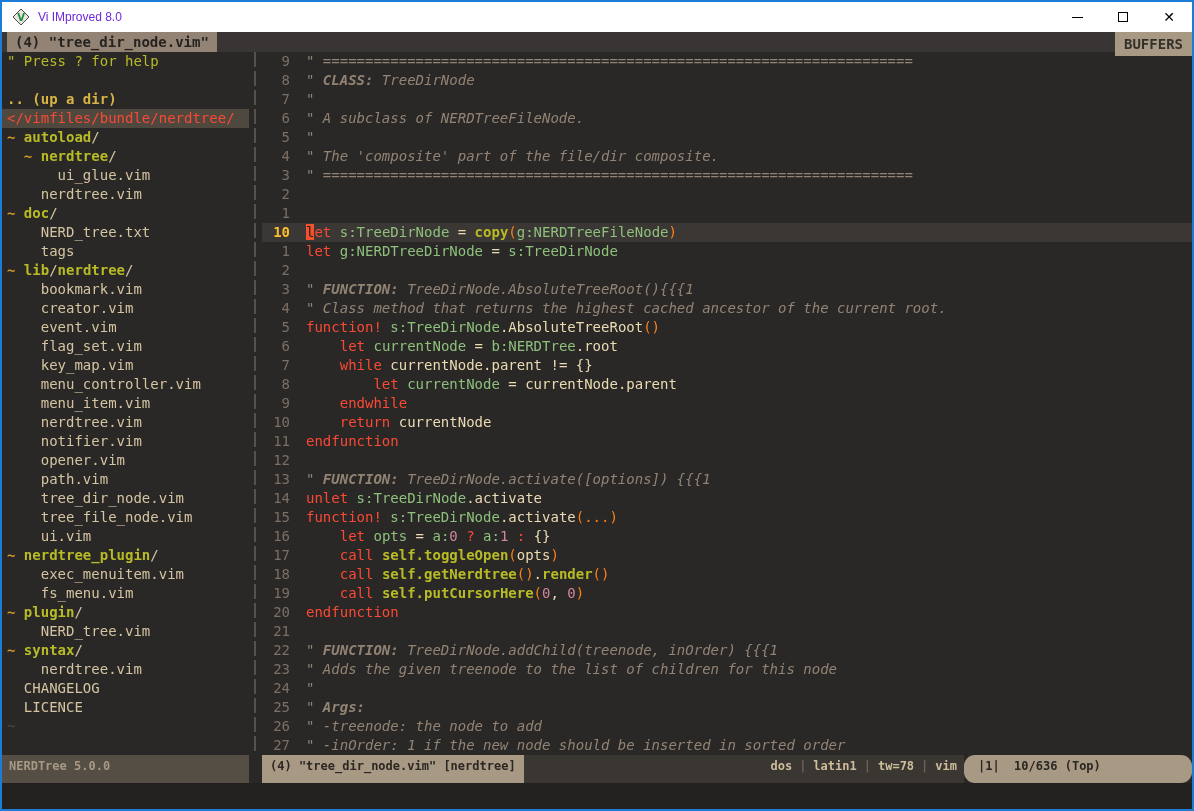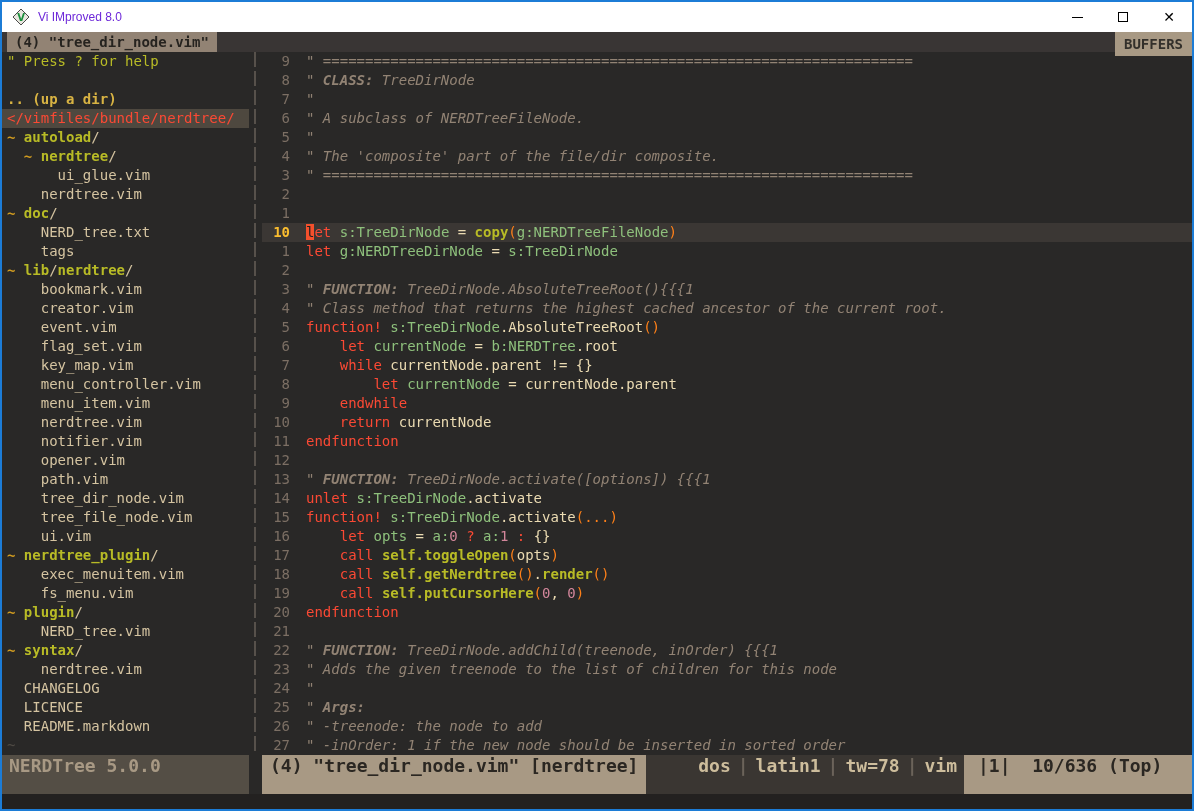--- a/index.html
+++ b/index.html
@@ -59,29 +59,29 @@
   .s-cursor{background:var(--cursor);color:#1d2021;}
   .s-help{color:var(--green);}
   .s-updir{color:var(--yellow);font-weight:bold;}
   .s-root{color:var(--red);}
   .s-tilde{color:var(--dyellow);font-weight:bold;}
   .s-dir{color:var(--green);font-weight:bold;}
   .s-slash{color:var(--fg2);}
   .s-file{color:var(--fg2);}
   .s-filler{color:#4e4a44;}
   
-  .statusbar{height:39px;flex:none;display:flex;font-size:18px;font-weight:bold;background:var(--bg);}
+  .statusbar{height:28px;flex:none;display:flex;font-size:12px;font-weight:bold;background:var(--bg);}
   .sb-left{width:247px;flex:none;background:var(--sl-dark);color:var(--sl-fg);
     padding-left:7px;line-height:22px;white-space:pre;}
   .sb-gap{width:13px;flex:none;background:var(--bg);}
   .sb-center{background:var(--tan);color:#2b2722;padding:0 8px;line-height:22px;white-space:pre;}
   .sb-mid{flex:1;background:var(--sl-mid);display:flex;justify-content:flex-end;line-height:22px;}
   .sb-item{color:#cdbd9c;padding:0 7px;}
   .sb-pipe{color:#6b635a;}
-  .sb-badge{background:var(--tan);color:#2b2722;line-height:22px;padding:0 0 0 14px;white-space:pre;min-width:228px;}
+  .sb-badge{background:var(--tan);color:#2b2722;line-height:22px;padding:0 0 0 14px;white-space:pre;min-width:228px;border-radius:11px;}
   
   .cmdline{flex:1;background:var(--cmdline-bg);}
 </style>
 </head>
 <body>
 
 <div class="window">
 
   <div class="titlebar">
     <span class="app-icon">
@@ -139,21 +139,20 @@
         <div class="srow"><span class="s-file">    ui.vim</span></div>
         <div class="srow"><span class="s-tilde">~ </span><span class="s-dir">nerdtree_plugin</span><span class="s-slash">/</span></div>
         <div class="srow"><span class="s-file">    exec_menuitem.vim</span></div>
         <div class="srow"><span class="s-file">    fs_menu.vim</span></div>
         <div class="srow"><span class="s-tilde">~ </span><span class="s-dir">plugin</span><span class="s-slash">/</span></div>
         <div class="srow"><span class="s-file">    NERD_tree.vim</span></div>
         <div class="srow"><span class="s-tilde">~ </span><span class="s-dir">syntax</span><span class="s-slash">/</span></div>
         <div class="srow"><span class="s-file">    nerdtree.vim</span></div>
         <div class="srow"><span class="s-file">  CHANGELOG</span></div>
         <div class="srow"><span class="s-file">  LICENCE</span></div>
-        <div class="srow"><span class="s-file">  README.markdown</span></div>
         <div class="srow"><span class="s-filler">~</span></div>
       </div>
     <div class="vsep"></div>
     <div class="editor">
         <div class="row erow"><span class="nr">9</span><span class="codetext"><span class="s-com">" ======================================================================</span></span></div>
         <div class="row erow"><span class="nr">8</span><span class="codetext"><span class="s-com">" </span><span class="s-comb">CLASS:</span><span class="s-com"> TreeDirNode</span></span></div>
         <div class="row erow"><span class="nr">7</span><span class="codetext"><span class="s-com">"</span></span></div>
         <div class="row erow"><span class="nr">6</span><span class="codetext"><span class="s-com">" A subclass of NERDTreeFileNode.</span></span></div>
         <div class="row erow"><span class="nr">5</span><span class="codetext"><span class="s-com">"</span></span></div>
         <div class="row erow"><span class="nr">4</span><span class="codetext"><span class="s-com">" The 'composite' part of the file/dir composite.</span></span></div>

